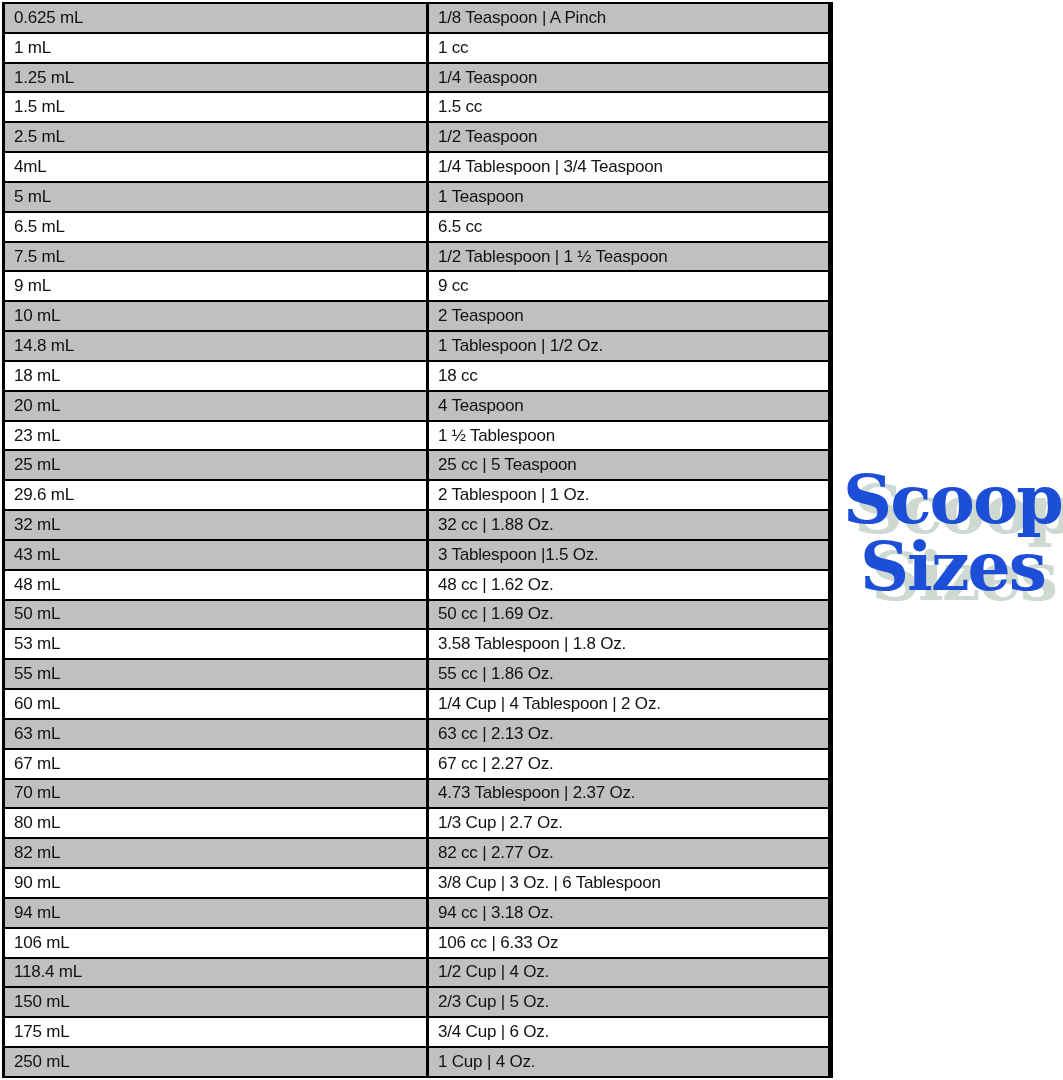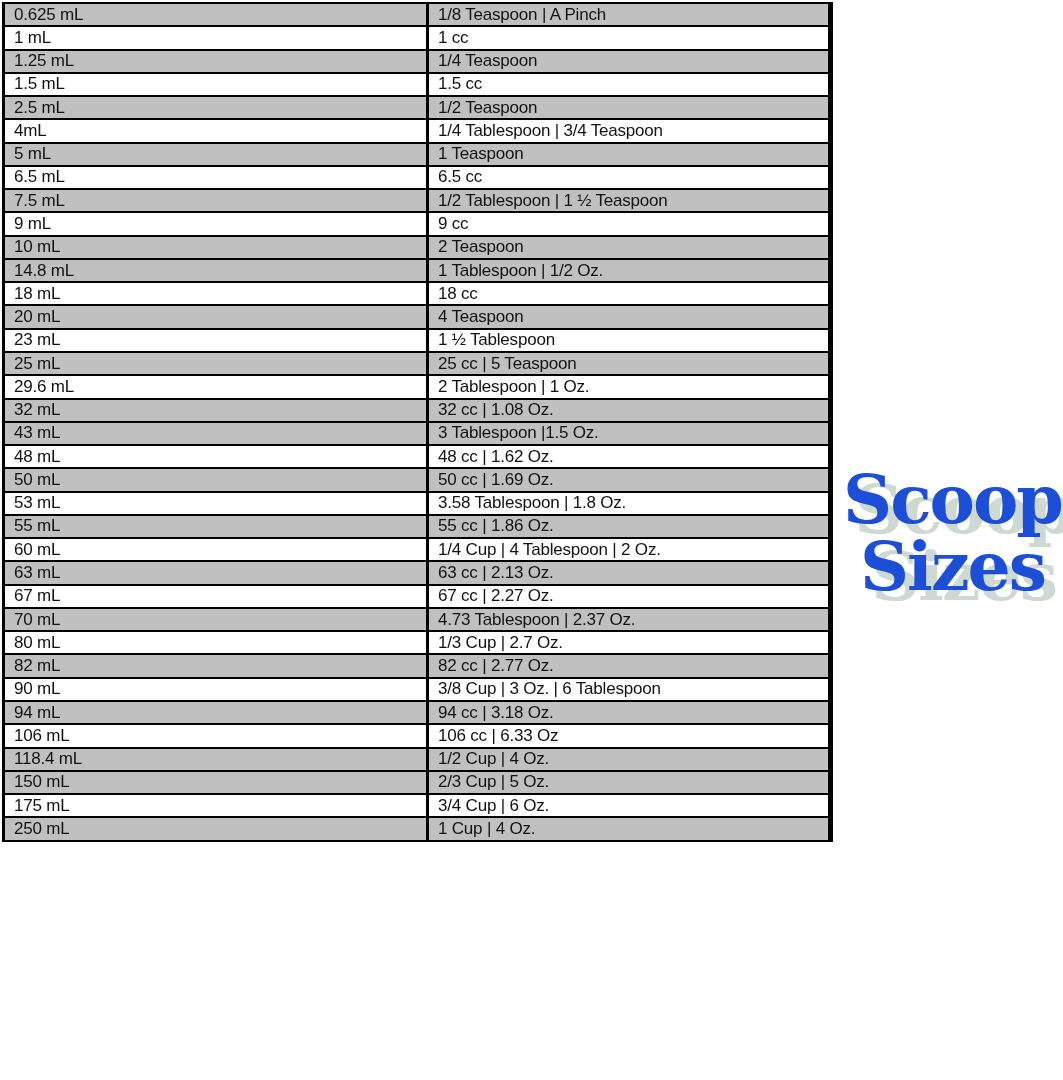--- a/index.html
+++ b/index.html
@@ -6,21 +6,21 @@
   body{
     width:1063px;height:1080px;
     background:#ffffff;
     position:relative;
     overflow:hidden;
     font-family:"Liberation Sans",sans-serif;
   }
   .conv-table{
     position:absolute;
     left:2px;top:2px;
-    width:831px;height:840px;
+    width:831px;height:1076px;
     border-collapse:collapse;
     table-layout:fixed;
     padding-left:44px;
   }
   .conv-table td{
     border-top:2px solid #000000;
     border-bottom:2px solid #000000;
     font-size:17px;
     letter-spacing:-0.2px;
     color:#121212;
@@ -140,21 +140,21 @@
     <td class="conversion-cell">25 cc | 5 Teaspoon</td>
   </tr>
 
   <tr>
     <td class="ml-cell">29.6 mL</td>
     <td class="conversion-cell">2 Tablespoon | 1 Oz.</td>
   </tr>
 
   <tr class="alt">
     <td class="ml-cell">32 mL</td>
-    <td class="conversion-cell">32 cc | 1.08 Oz.</td>
+    <td class="conversion-cell">32 cc | 1.88 Oz.</td>
   </tr>
 
 
   <tr class="alt">
     <td class="ml-cell">43 mL</td>
     <td class="conversion-cell">3 Tablespoon |1.5 Oz.</td>
   </tr>
 
   <tr>
     <td class="ml-cell">48 mL</td>

